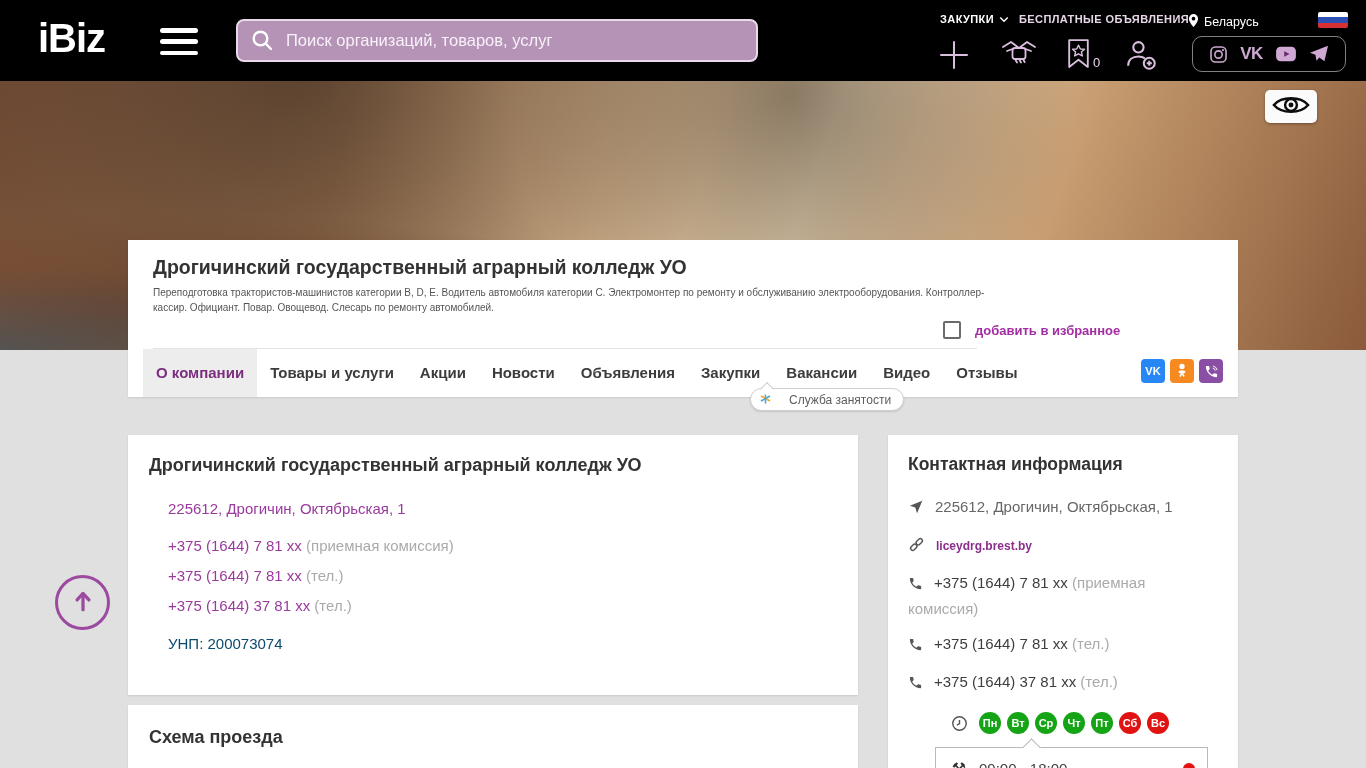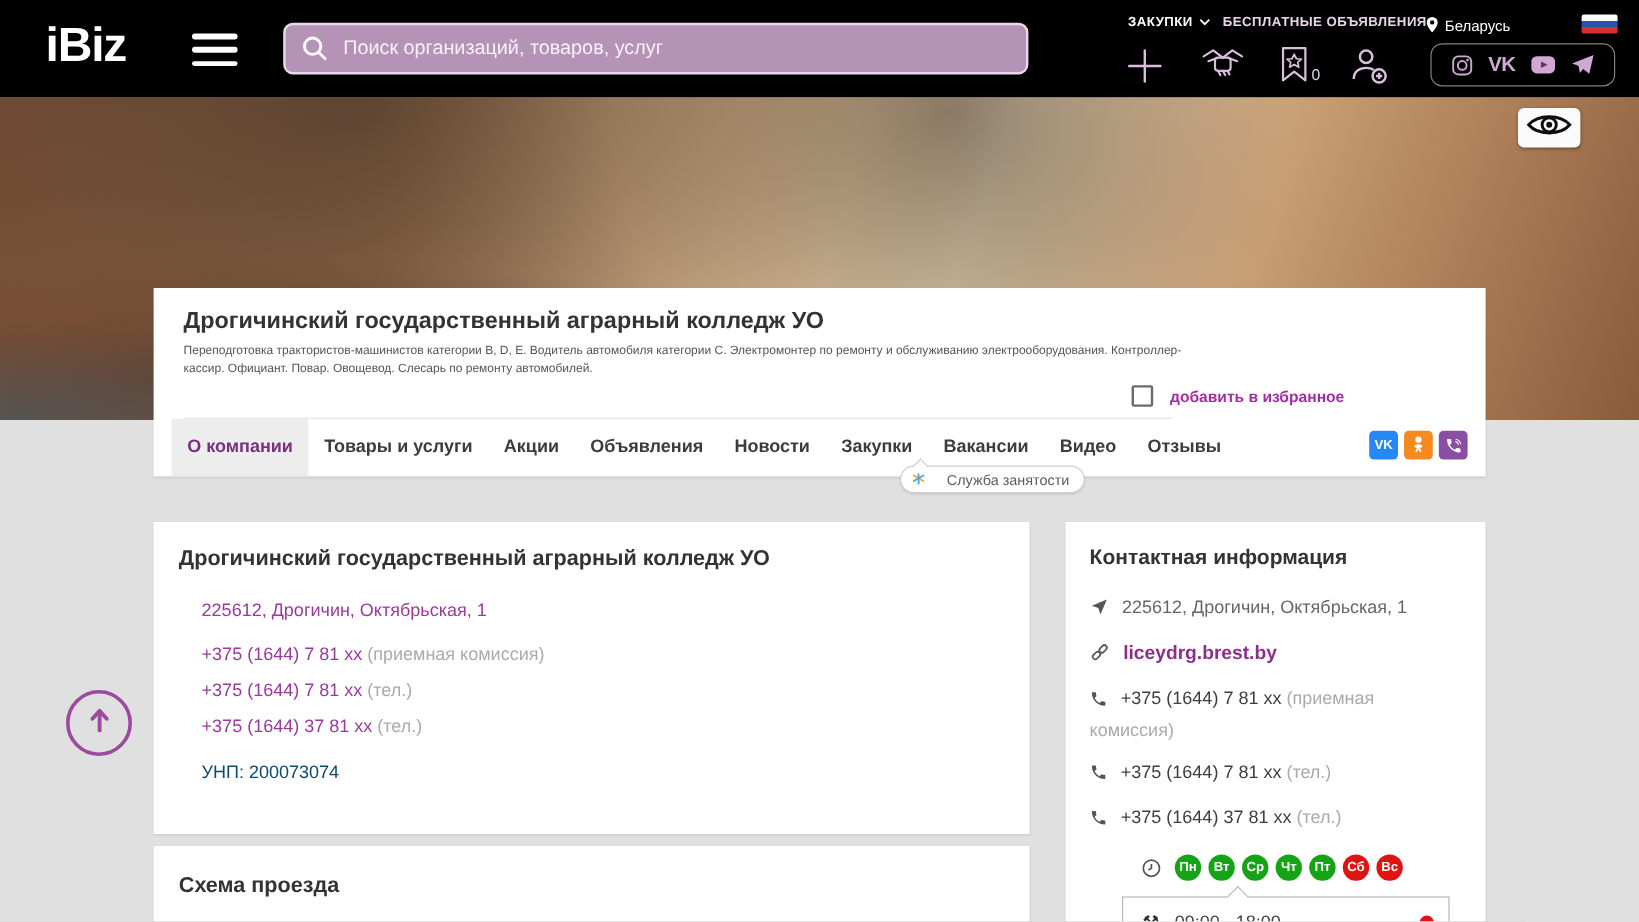--- a/index.html
+++ b/index.html
@@ -4,21 +4,21 @@
 <style>
   * { margin:0; padding:0; box-sizing:border-box; }
   html,body { background:#d6d6d6; font-family:"Liberation Sans", sans-serif; }
   .canvas { position:relative; width:1366px; height:768px; overflow:hidden; background:#e0e0e0; margin:0 auto; }
 
   
   .header { position:absolute; left:0; top:0; width:1366px; height:81px; background:#000000; z-index:10; }
   .logo { position:absolute; left:38px; top:16px; font-size:40px; font-weight:bold; color:#fff; letter-spacing:-1px; }
   .hamburger { position:absolute; left:160px; top:28px; width:38px; height:27px; display:flex; flex-direction:column; justify-content:space-between; cursor:pointer; }
   .hamburger i { display:block; height:4.5px; background:#fff; border-radius:3px; }
-  .searchwrap { position:absolute; left:236px; top:19px; width:621px; height:43px; }
+  .searchwrap { position:absolute; left:236px; top:19px; width:522px; height:43px; }
   .searchwrap input { width:100%; height:100%; background:#b493b6; border:2px solid #e9d9eb; border-radius:8px; padding:0 16px 0 48px; font-size:16.5px; color:#fff; font-family:"Liberation Sans",sans-serif; outline:none; }
   .searchwrap input::placeholder { color:#fdf6fd; opacity:.95; }
   .search-icon { position:absolute; left:14px; top:9px; width:24px; height:24px; }
   .hnav { position:absolute; top:13px; font-size:11px; font-weight:bold; color:#fff; letter-spacing:.4px; display:flex; align-items:center; gap:5px; cursor:pointer; }
   .hnav.zak { left:940px; }
   .hnav.ads { left:1019px; color:#e7d6e8; }
   .hnav.reg { left:1188px; font-weight:normal; font-size:12.5px; letter-spacing:0; }
   .flag { position:absolute; left:1318px; top:12px; width:30px; height:16px; border-radius:2px; overflow:hidden;
           background:linear-gradient(#ffffff 0 33%, #2d50b5 33% 66%, #d63030 66% 100%); cursor:pointer; }
   .hicon { position:absolute; color:#d9bfdd; cursor:pointer; }
@@ -75,21 +75,21 @@
   .unp { margin-top:21px; font-size:15px; color:#0c4a6e; }
 
   
   .map-card { left:128px; top:705px; width:730px; height:80px; padding:22px 21px; }
 
   
   .right-card { left:888px; top:435px; width:350px; height:340px; padding:19px 20px; }
   .right-card h2 { font-size:17.5px; margin-bottom:20px; }
   .crow { font-size:15px; color:#666; line-height:23px; margin-bottom:12px; }
   .crow .cic { display:inline-block; vertical-align:-3px; margin-right:11px; }
-  .site-link { color:#8b2f8b; font-weight:bold; font-size:16px; cursor:pointer; }
+  .site-link { color:#8b2f8b; font-weight:bold; font-size:12px; cursor:pointer; }
   .cnum { color:#3e3e3e; cursor:pointer; }
   .days-row { display:flex; align-items:center; margin-top:16px;justify-content:center; }
   .days-row .cic { margin-right:11px; display:flex; }
   .day { width:22px; height:22px; border-radius:50%; color:#fff; font-size:11px; font-weight:bold; display:flex; align-items:center; justify-content:center; margin-right:6px; cursor:pointer; }
   .day.open { background:#15a415; }
   .day.closed { background:#e01212; }
   .sched-tip { position:relative; margin:13px 0 0 27px; width:273px; border:1px solid #b9b9b9; background:#fff; padding:8px 12px; }
   .sched-tip::before { content:''; position:absolute; top:-7px; left:89px; width:12px; height:12px; background:#fff; border-left:1px solid #b9b9b9; border-top:1px solid #b9b9b9; transform:rotate(45deg); }
   .tip-row { display:flex; align-items:center; font-size:15px; color:#444; margin:3px 0; }
   .ticon { width:22px; margin-right:9px; font-family:"DejaVu Sans",sans-serif; font-size:16px; color:#2f2f2f; text-align:center; }
@@ -205,22 +205,22 @@
   <div class="card main-card">
     <div class="co-title">Дрогичинский государственный аграрный колледж УО</div>
     <div class="co-desc">Переподготовка трактористов-машинистов категории В, D, Е. Водитель автомобиля категории С. Электромонтер по ремонту и обслуживанию электрооборудования. Контроллер-кассир. Официант. Повар. Овощевод. Слесарь по ремонту автомобилей.</div>
     <input type="checkbox" class="fav-check" style="">
     <span class="fav-label">добавить в избранное</span>
     <div class="divider"></div>
     <div class="tabs">
       <span class="tab active">О компании</span>
       <span class="tab">Товары и услуги</span>
       <span class="tab">Акции</span>
+      <span class="tab">Новости</span>
       <span class="tab">Объявления</span>
-      <span class="tab">Новости</span>
       <span class="tab">Закупки</span>
       <span class="tab">Вакансии</span>
       <span class="tab">Видео</span>
       <span class="tab">Отзывы</span>
     </div>
     <div class="tab-socials">
       <span class="sq24 sq-vk">VK</span>
       <span class="sq24 sq-ok">
         <svg width="14" height="16" viewBox="0 0 24 28" fill="#fff">
             <circle cx="12" cy="6" r="4.6"></circle>

